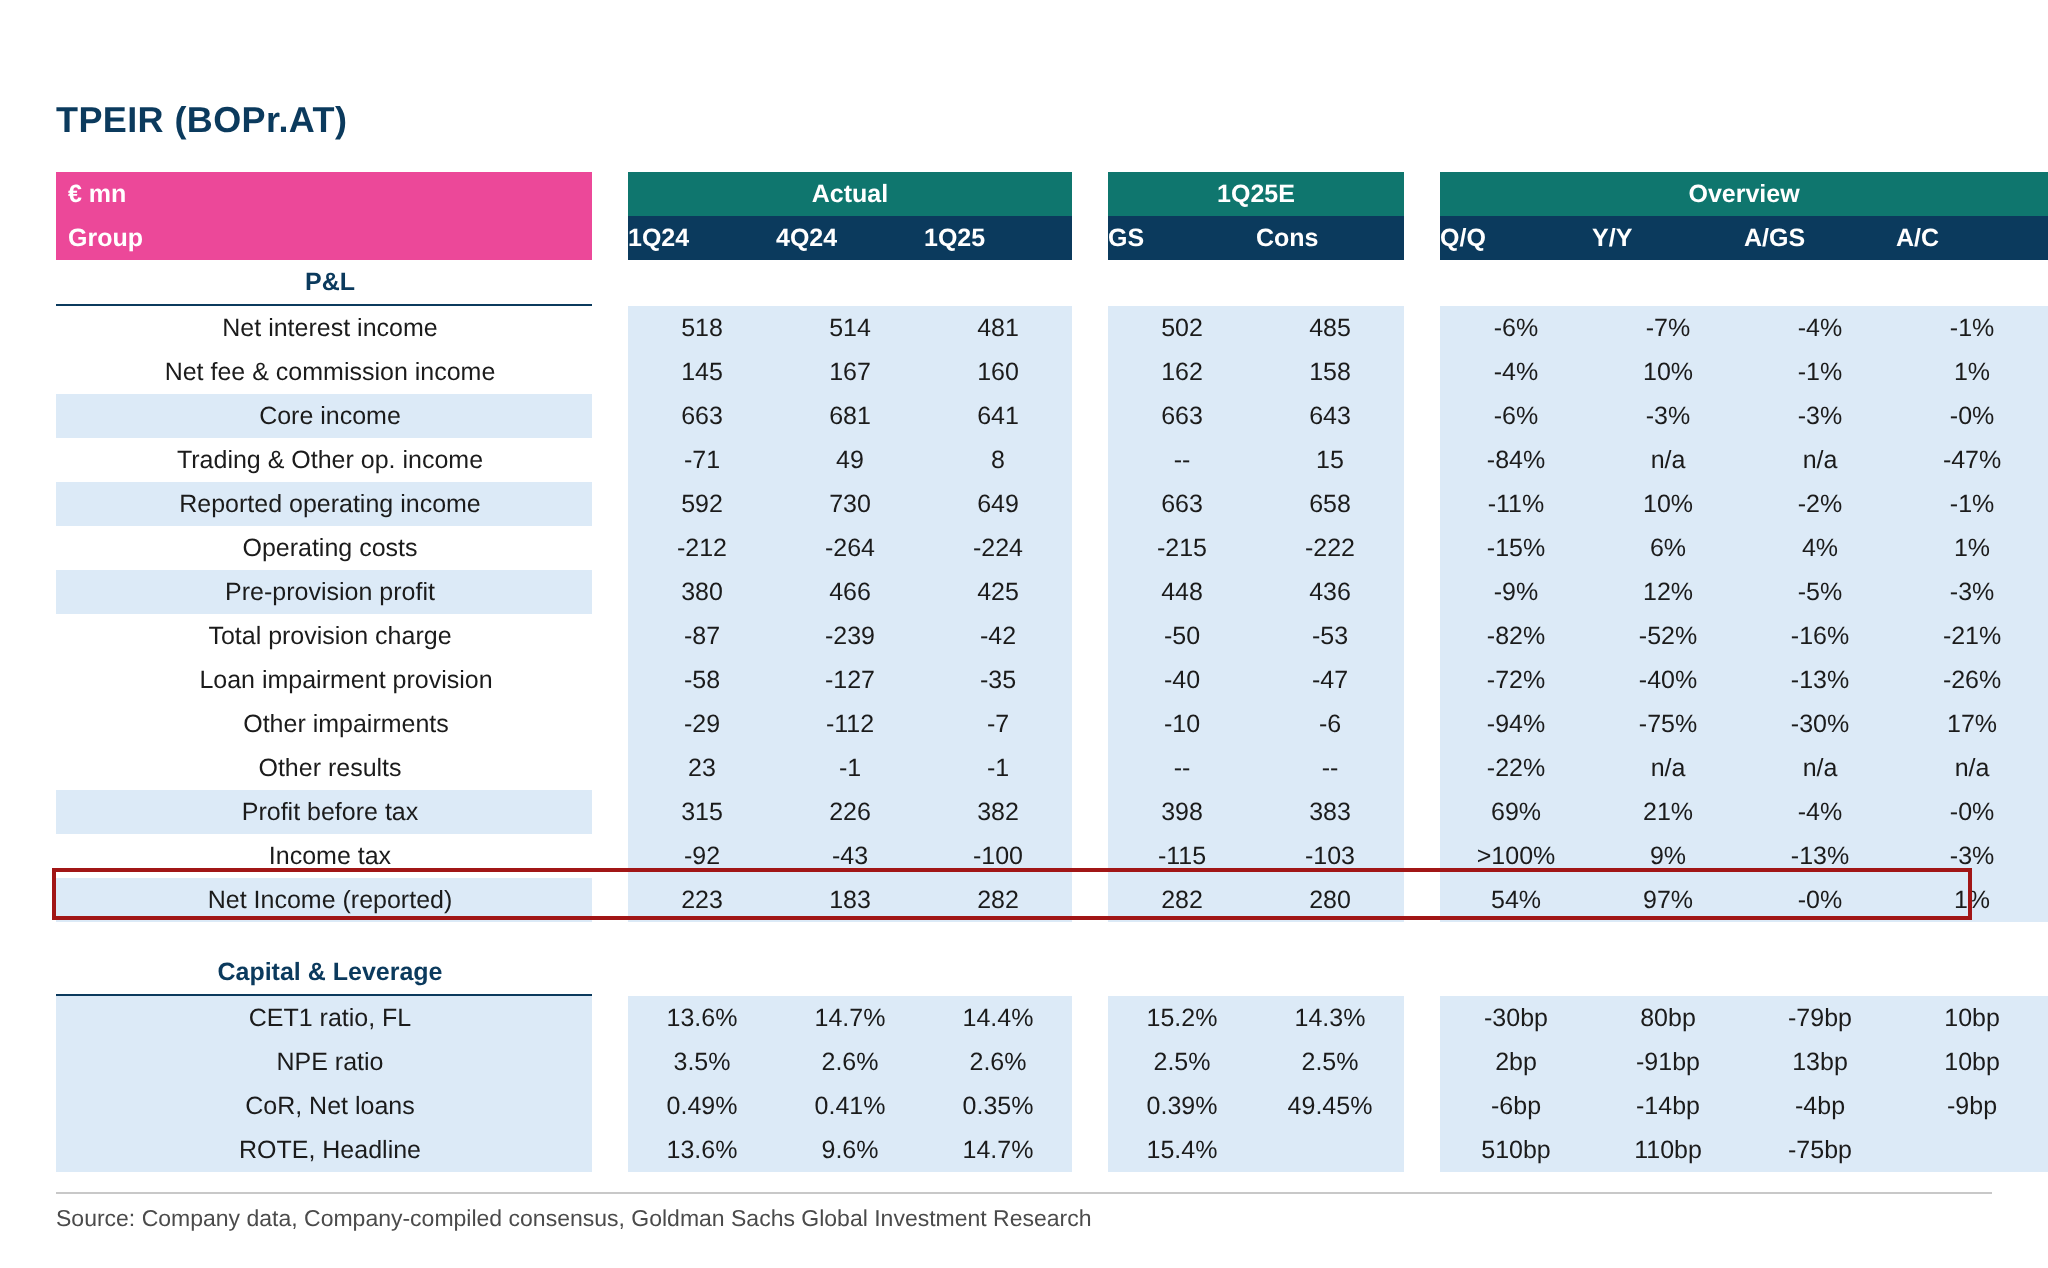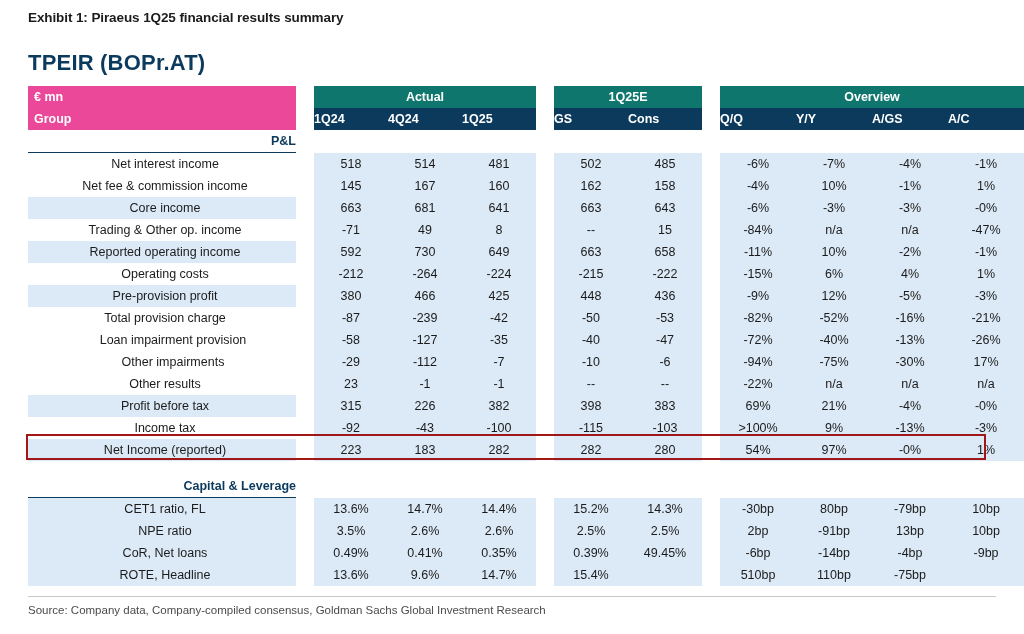--- a/index.html
+++ b/index.html
@@ -28,21 +28,21 @@
     top: 10px;
     font-size: 13.5px;
     font-weight: bold;
     color: #1b1b1b;
     letter-spacing: -0.1px;
   }
   .company-title {
     position: absolute;
     left: 28px;
     top: 50px;
-    font-size: 22px;
+    font-size: 18px;
     font-weight: bold;
     color: #0b3a5d;
     letter-spacing: 0.2px;
   }
   .table-wrap {
     position: absolute;
     left: 28px;
     top: 86px;
     width: 968px;
   }
@@ -103,21 +103,21 @@
     height: 22px;
     color: #1b1b1b;
   }
   .shade { background: #dceaf7; }
   .white { background: #ffffff; }
   .ovshade { background: #dceaf7; }
 
   .section-title {
     font-weight: bold;
     color: #0b3a5d;
-    text-align: right;
+    text-align: center;
     padding-left: 6px !important;
     height: 22px;
     border-bottom: 1.5px solid #0b3a5d;
   }
   .spacer-row td { height: 14px; background: #ffffff; }
 
   .highlight-box {
     position: absolute;
     left: 26px;
     top: 434px;
@@ -141,21 +141,20 @@
     width: 968px;
     height: 1px;
     background: #c8c8c8;
   }
 </style>
 </head>
 <body>
 
 <div class="page">
 
-  <div class="exhibit-title">Exhibit 1: Piraeus 1Q25 financial results summary</div>
   <div class="company-title">TPEIR (BOPr.AT)</div>
 
   <div class="table-wrap">
     <table class="fin">
       <colgroup>
         <col class="c-label">
         <col class="c-gap">
         <col class="c-num">
           <col class="c-num">
           <col class="c-num">

